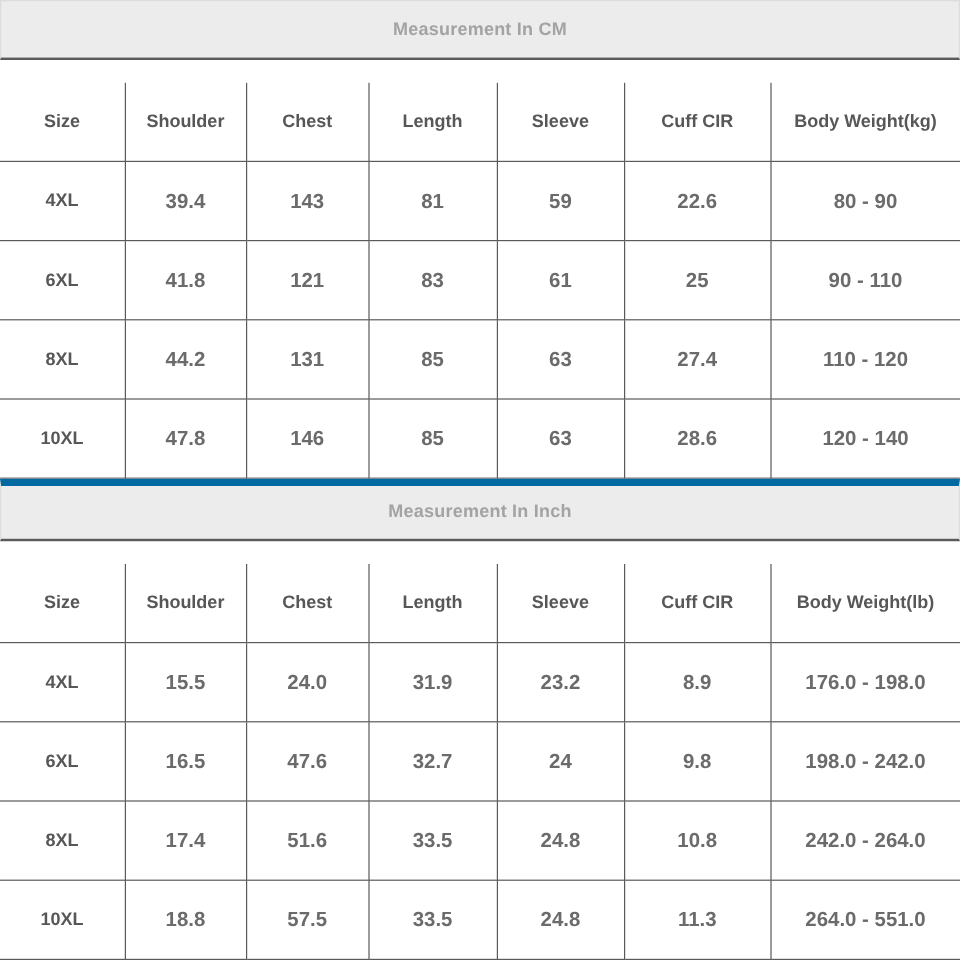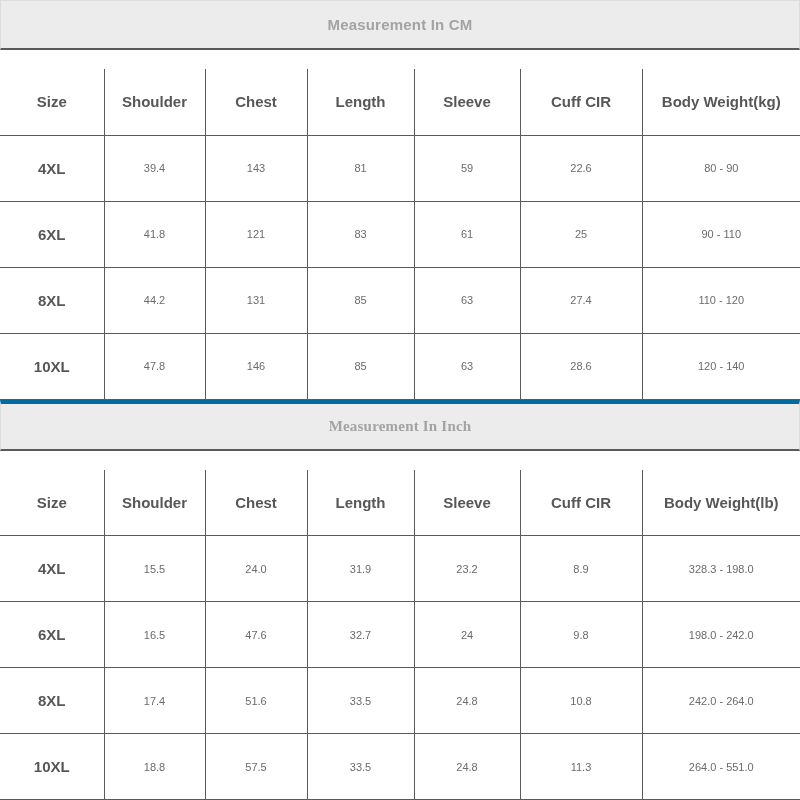--- a/index.html
+++ b/index.html
@@ -31,22 +31,21 @@
     border-bottom: 2px solid #5a5a5a;
     display: flex;
     align-items: center;
     justify-content: center;
     font-size: 15px;
     font-weight: bold;
     color: #a3a3a3;
     letter-spacing: 0.2px;
   }
   .section-title.second {
-    border-top: 4px solid #0369a1;
-    font-family: Liberation Serif, serif;
+    border-top: 6px solid #0369a1;
   }
 
   
   table.size-table {
     width: 800px;
     border-collapse: collapse;
     table-layout: fixed;
     margin-top: 19px;
   }
   table.size-table col.c-size      { width: 104px; }
@@ -66,22 +65,22 @@
     padding: 0 4px;
     box-sizing: border-box;
     background: #ffffff;
   }
   table.size-table th {
     font-size: 15px;
     font-weight: bold;
     color: #575757;
   }
   table.size-table td {
-    font-size: 11px;
-    font-weight: normal;
+    font-size: 17px;
+    font-weight: bold;
     color: #6b6b6b;
   }
   table.size-table td.size-cell {
     font-weight: bold;
     color: #575757;
     font-size: 15px;
   }
   table.size-table tr:first-child th { border-top: none; }
   table.size-table th:first-child,
   table.size-table td:first-child { border-left: none; }
@@ -180,21 +179,21 @@
       </tr>
     </thead>
     <tbody>
       <tr>
         <td class="size-cell">4XL</td>
         <td>15.5</td>
         <td>24.0</td>
         <td>31.9</td>
         <td>23.2</td>
         <td>8.9</td>
-        <td>328.3 - 198.0</td>
+        <td>176.0 - 198.0</td>
       </tr>
       <tr>
         <td class="size-cell">6XL</td>
         <td>16.5</td>
         <td>47.6</td>
         <td>32.7</td>
         <td>24</td>
         <td>9.8</td>
         <td>198.0 - 242.0</td>
       </tr>

